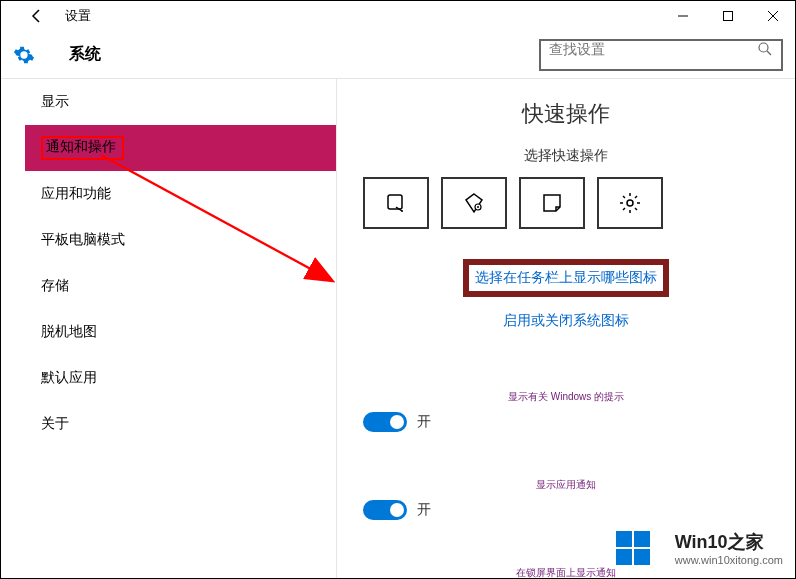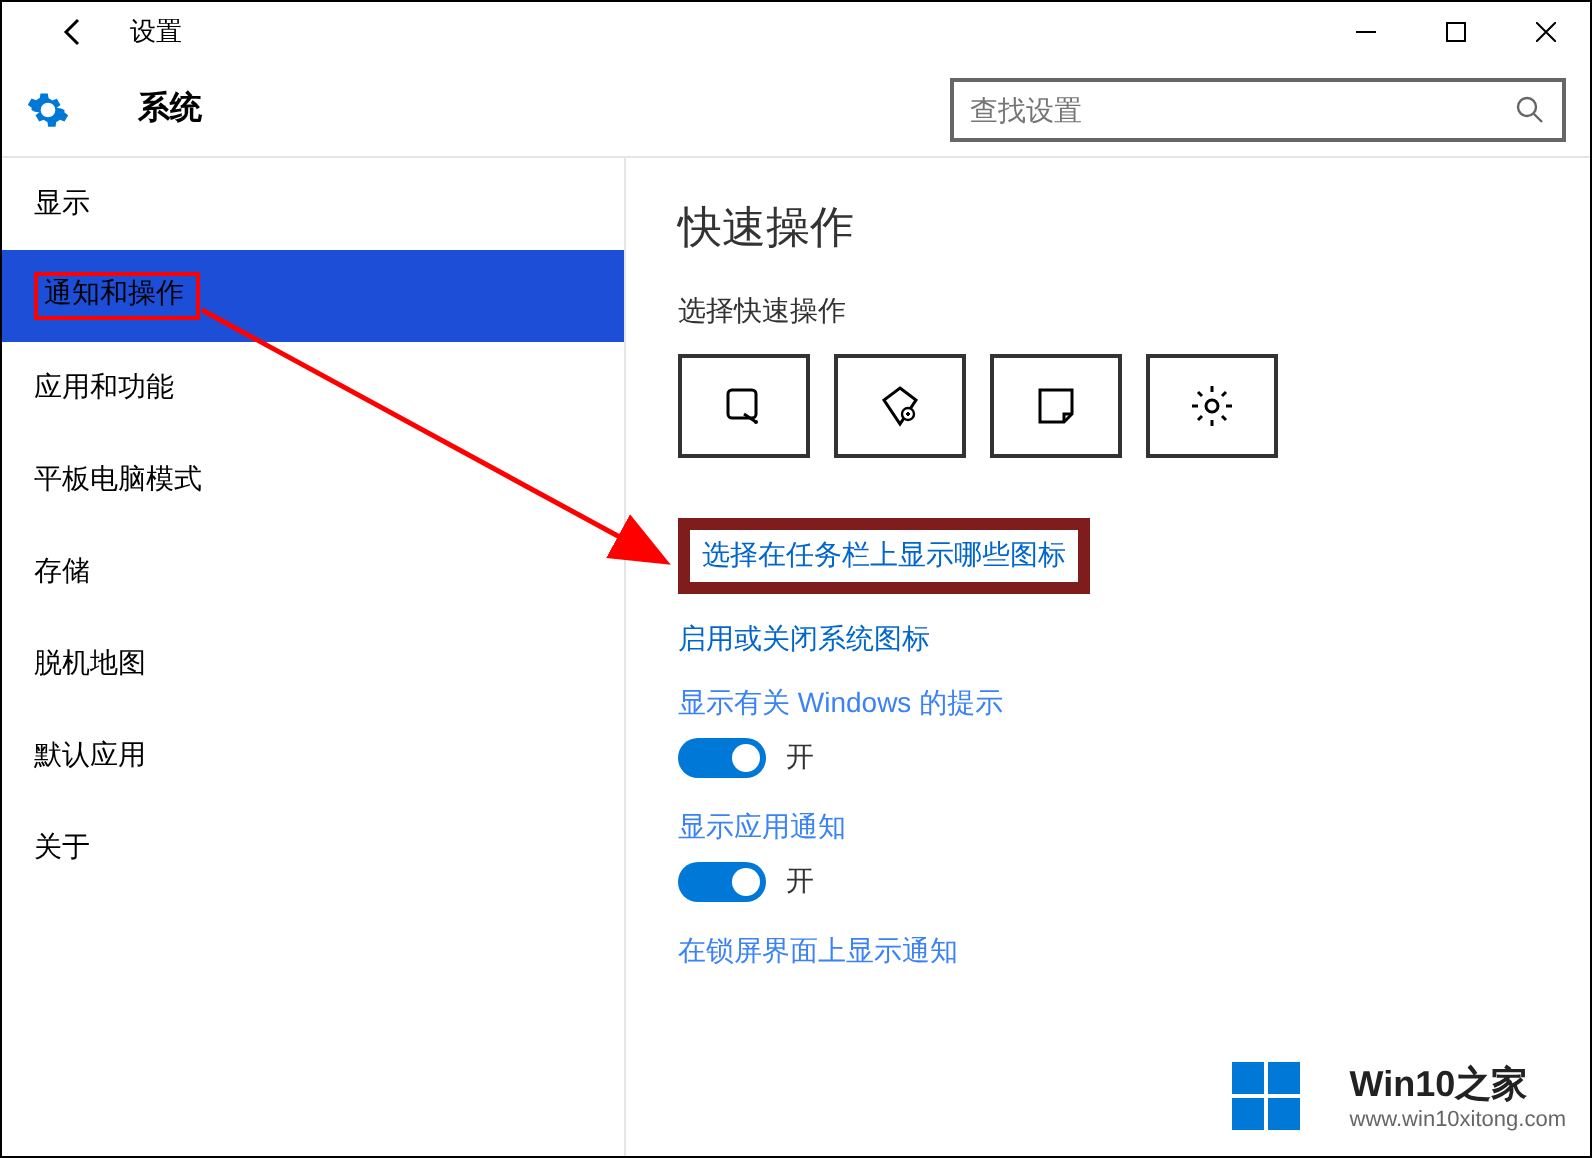--- a/index.html
+++ b/index.html
@@ -8,43 +8,43 @@
     .titlebar { height: 30px; display: flex; align-items: center; padding: 0 0 0 22px; }
     .back-btn { width: 28px; height: 28px; display: flex; align-items: center; justify-content: center; font-size: 18px; color: #000; cursor: pointer; margin-right: 14px; }
     .title-text { font-size: 13px; color: #000; }
     .win-controls { margin-left: auto; display: flex; }
     .win-btn { width: 45px; height: 30px; display: flex; align-items: center; justify-content: center; cursor: pointer; }
     .win-btn svg { width: 10px; height: 10px; }
     
     .header { height: 48px; display: flex; align-items: center; padding: 0 12px 0 12px; border-bottom: 1px solid #e5e5e5; gap: 16px; }
     .gear-icon { width: 22px; height: 22px; margin-right: 18px; display: flex; align-items: center; justify-content: center; color: #0078d7; }
     .header-title { font-size: 16px; font-weight: bold; color: #000; }
-    .search-box { margin-left: auto; width: 308px; height: 32px; border: 2px solid #666; display: flex; align-items: center; padding: 0 8px; }
+    .search-box { margin-left: auto; width: 244px; height: 32px; border: 2px solid #666; display: flex; align-items: flex-start; padding: 0 8px; }
     .search-input { flex: 1; border: none; outline: none; font-size: 14px; color: #666; }
     .search-icon { width: 16px; height: 16px; color: #666; }
     
     .content { display: flex; height: calc(100% - 78px); }
-    .sidebar { width: 312px; border-right: 1px solid #e5e5e5; overflow-y: auto; }
+    .sidebar { width: 312px; border-right: 1px solid #e5e5e5; overflow-y: auto; margin-left: 24px; }
     .sidebar-item { height: 46px; display: flex; align-items: center; padding: 0 16px; font-size: 14px; color: #000; cursor: pointer; }
-    .sidebar-item.selected { background: #1d4ed8; }
+    .sidebar-item.selected { background: #be185d; }
     .highlight-box { border: 2px solid #ff0000; display: inline-block; padding: 0 6px 2px 3px; }
     
-    .main { flex: 1; padding: 20px 26px; overflow-y: auto; position: relative; }
+    .main { flex: 1; padding: 20px 26px; overflow-y: auto; position: relative; text-align: center; }
     .section-title { font-size: 22px; color: #333; margin-bottom: 18px; }
     .section-subtitle { font-size: 14px; color: #333; margin-bottom: 12px; }
     
     .quick-actions { display: flex; gap: 12px; margin-bottom: 30px; }
     .qa-box { width: 66px; height: 52px; border: 2px solid #333; display: flex; align-items: center; justify-content: center; cursor: pointer; }
     .qa-box svg { width: 24px; height: 24px; }
     
     .link { color: #0066cc; font-size: 14px; cursor: pointer; display: inline-block; margin-bottom: 14px; }
     .link-highlight { border: 6px solid #7f1d1d; padding: 4px 6px; }
     
     .toggle-row { margin-bottom: 16px; }
-    .toggle-label { font-size: 14px; color: #3b82f6; margin-bottom: 8px; }
+    .toggle-label { font-size: 10px; color: #701a75; margin-bottom: 8px; margin-top: 46px; }
     .toggle-ctrl { display: flex; align-items: center; gap: 10px; }
     .toggle { width: 44px; height: 20px; border-radius: 10px; background: #0078d7; position: relative; cursor: pointer; }
     .toggle::after { content: ""; position: absolute; right: 3px; top: 3px; width: 14px; height: 14px; border-radius: 50%; background: #fff; }
     .toggle-text { font-size: 14px; color: #333; }
     
     .arrow-svg { position: absolute; top: 124px; left: 70px; pointer-events: none; z-index: 10; }
     
     .watermark { position: absolute; right: 12px; bottom: 12px; display: flex; align-items: center; gap: 24px; }
     .watermark-logo { display: flex; flex-wrap: wrap; width: 36px; height: 36px; }
     .watermark-logo div { width: 16px; height: 16px; background: #0078d7; margin: 1px; }

